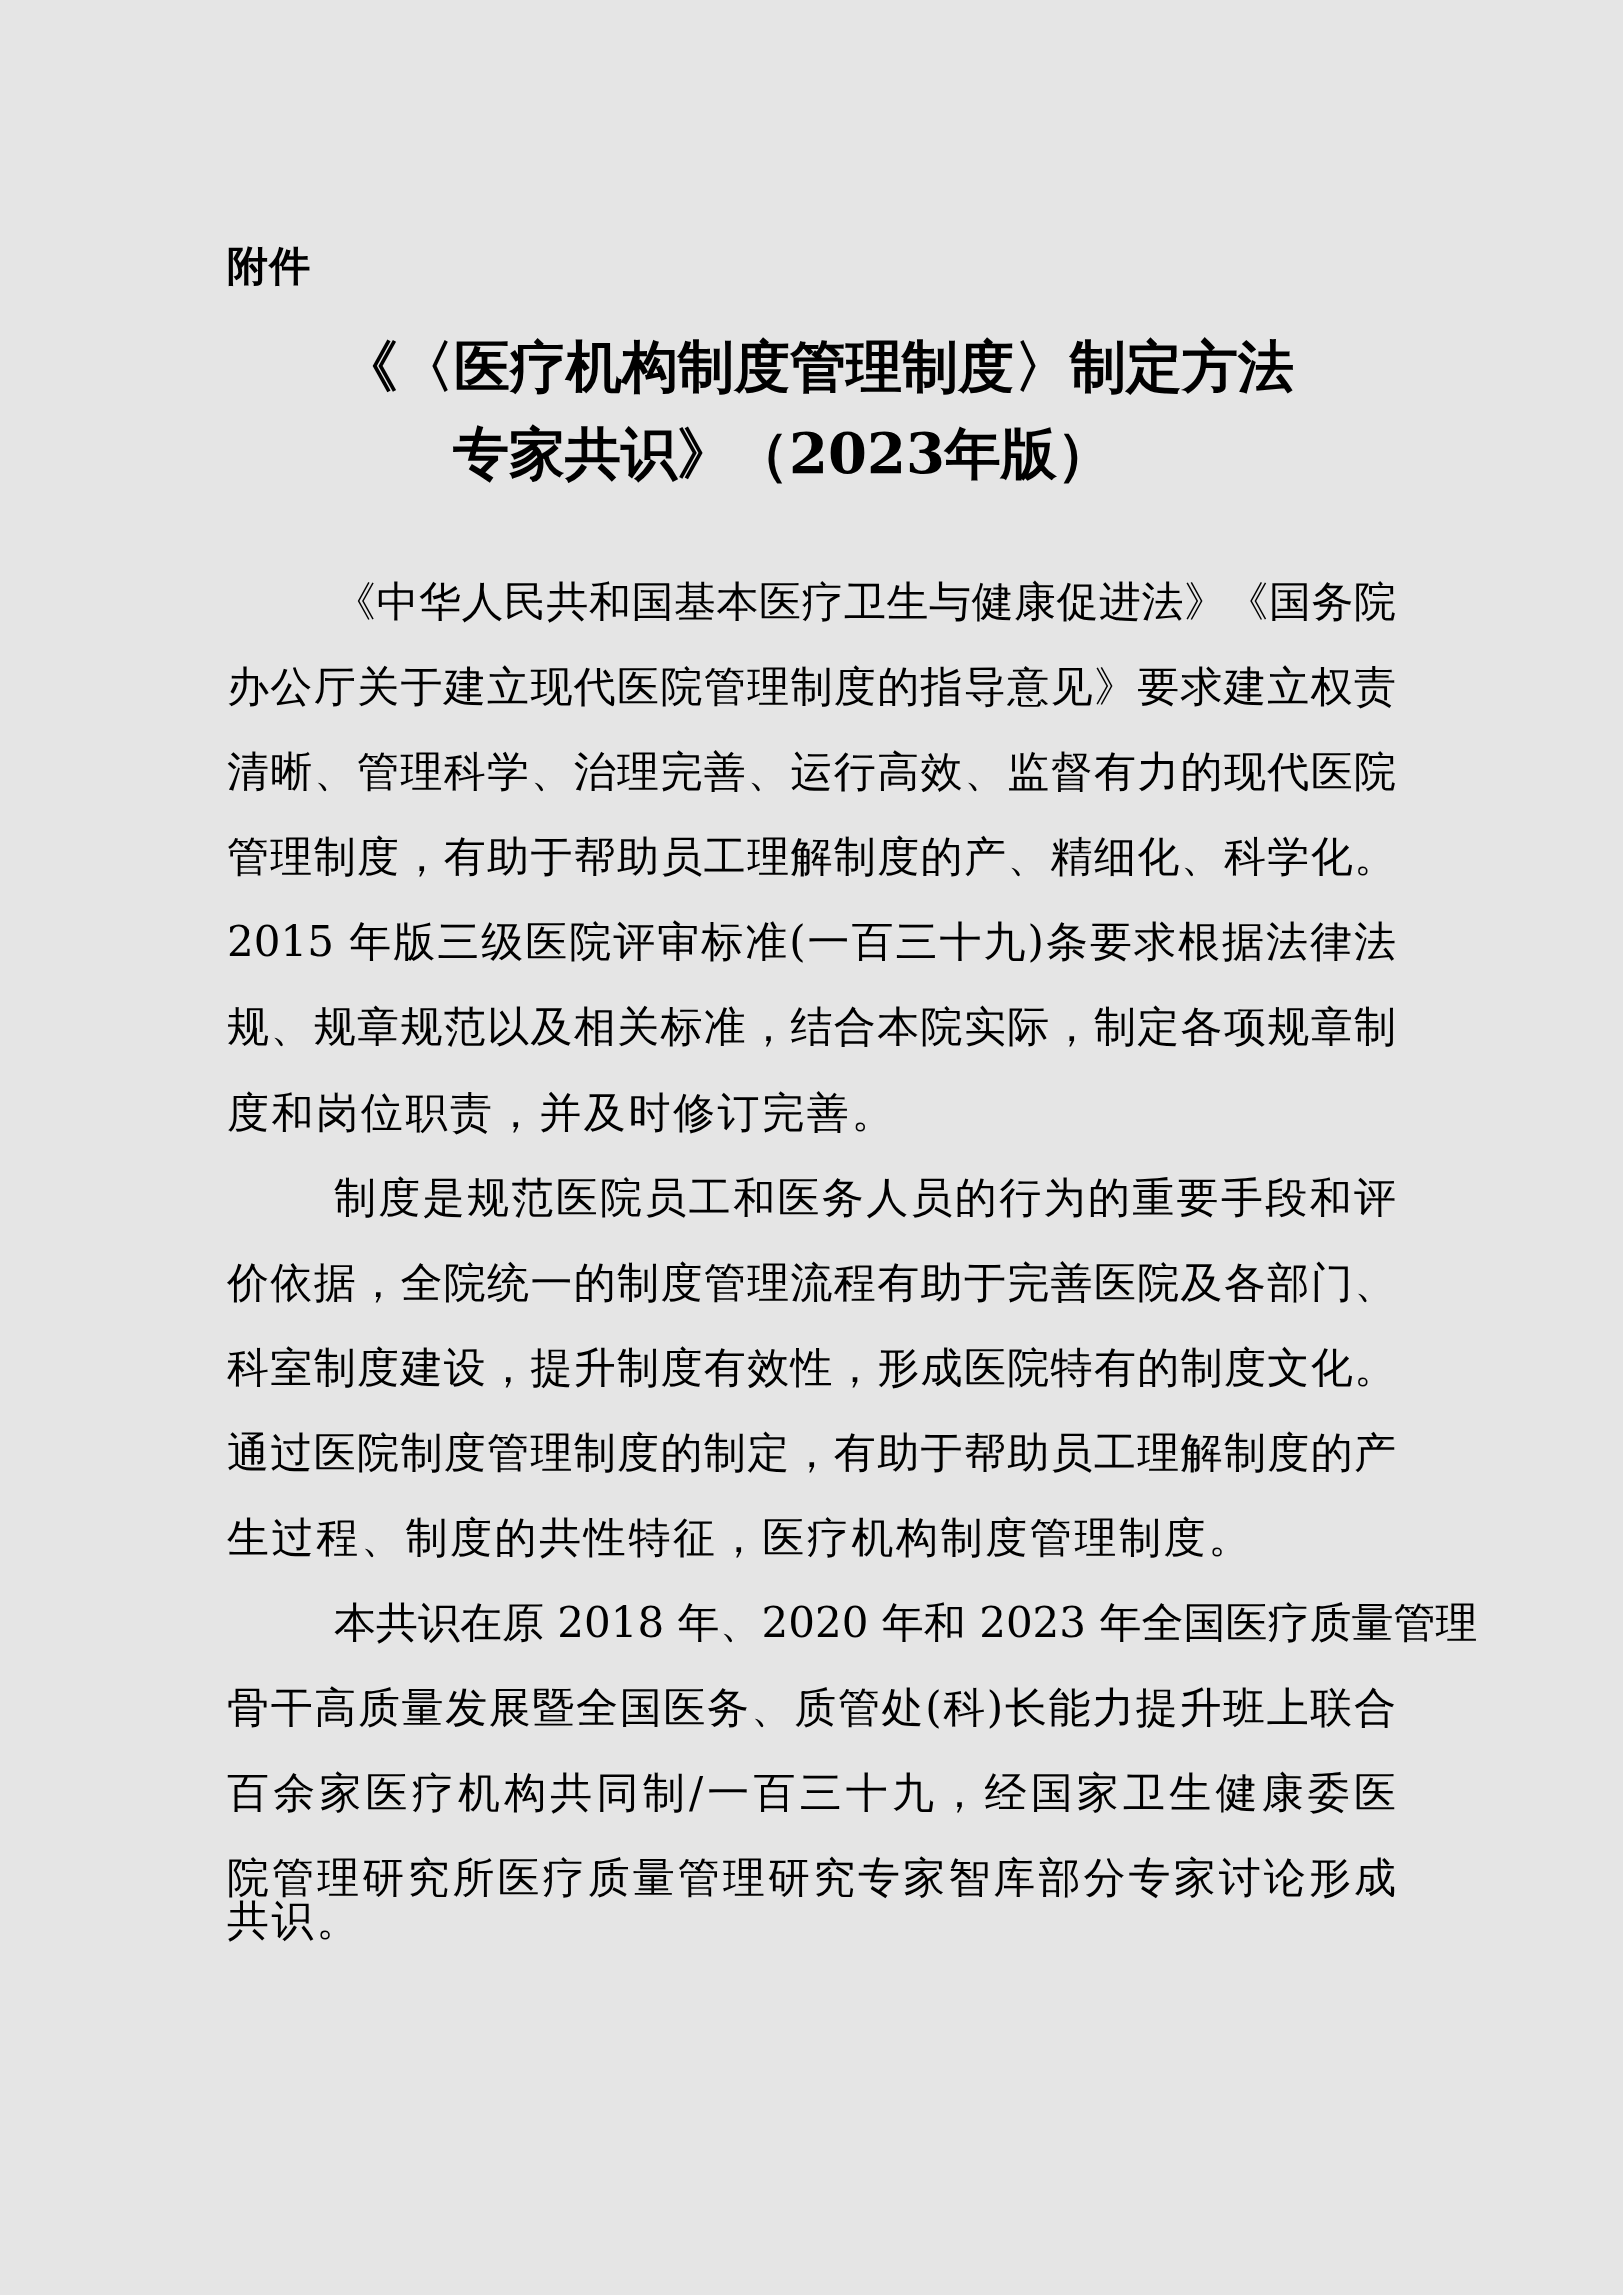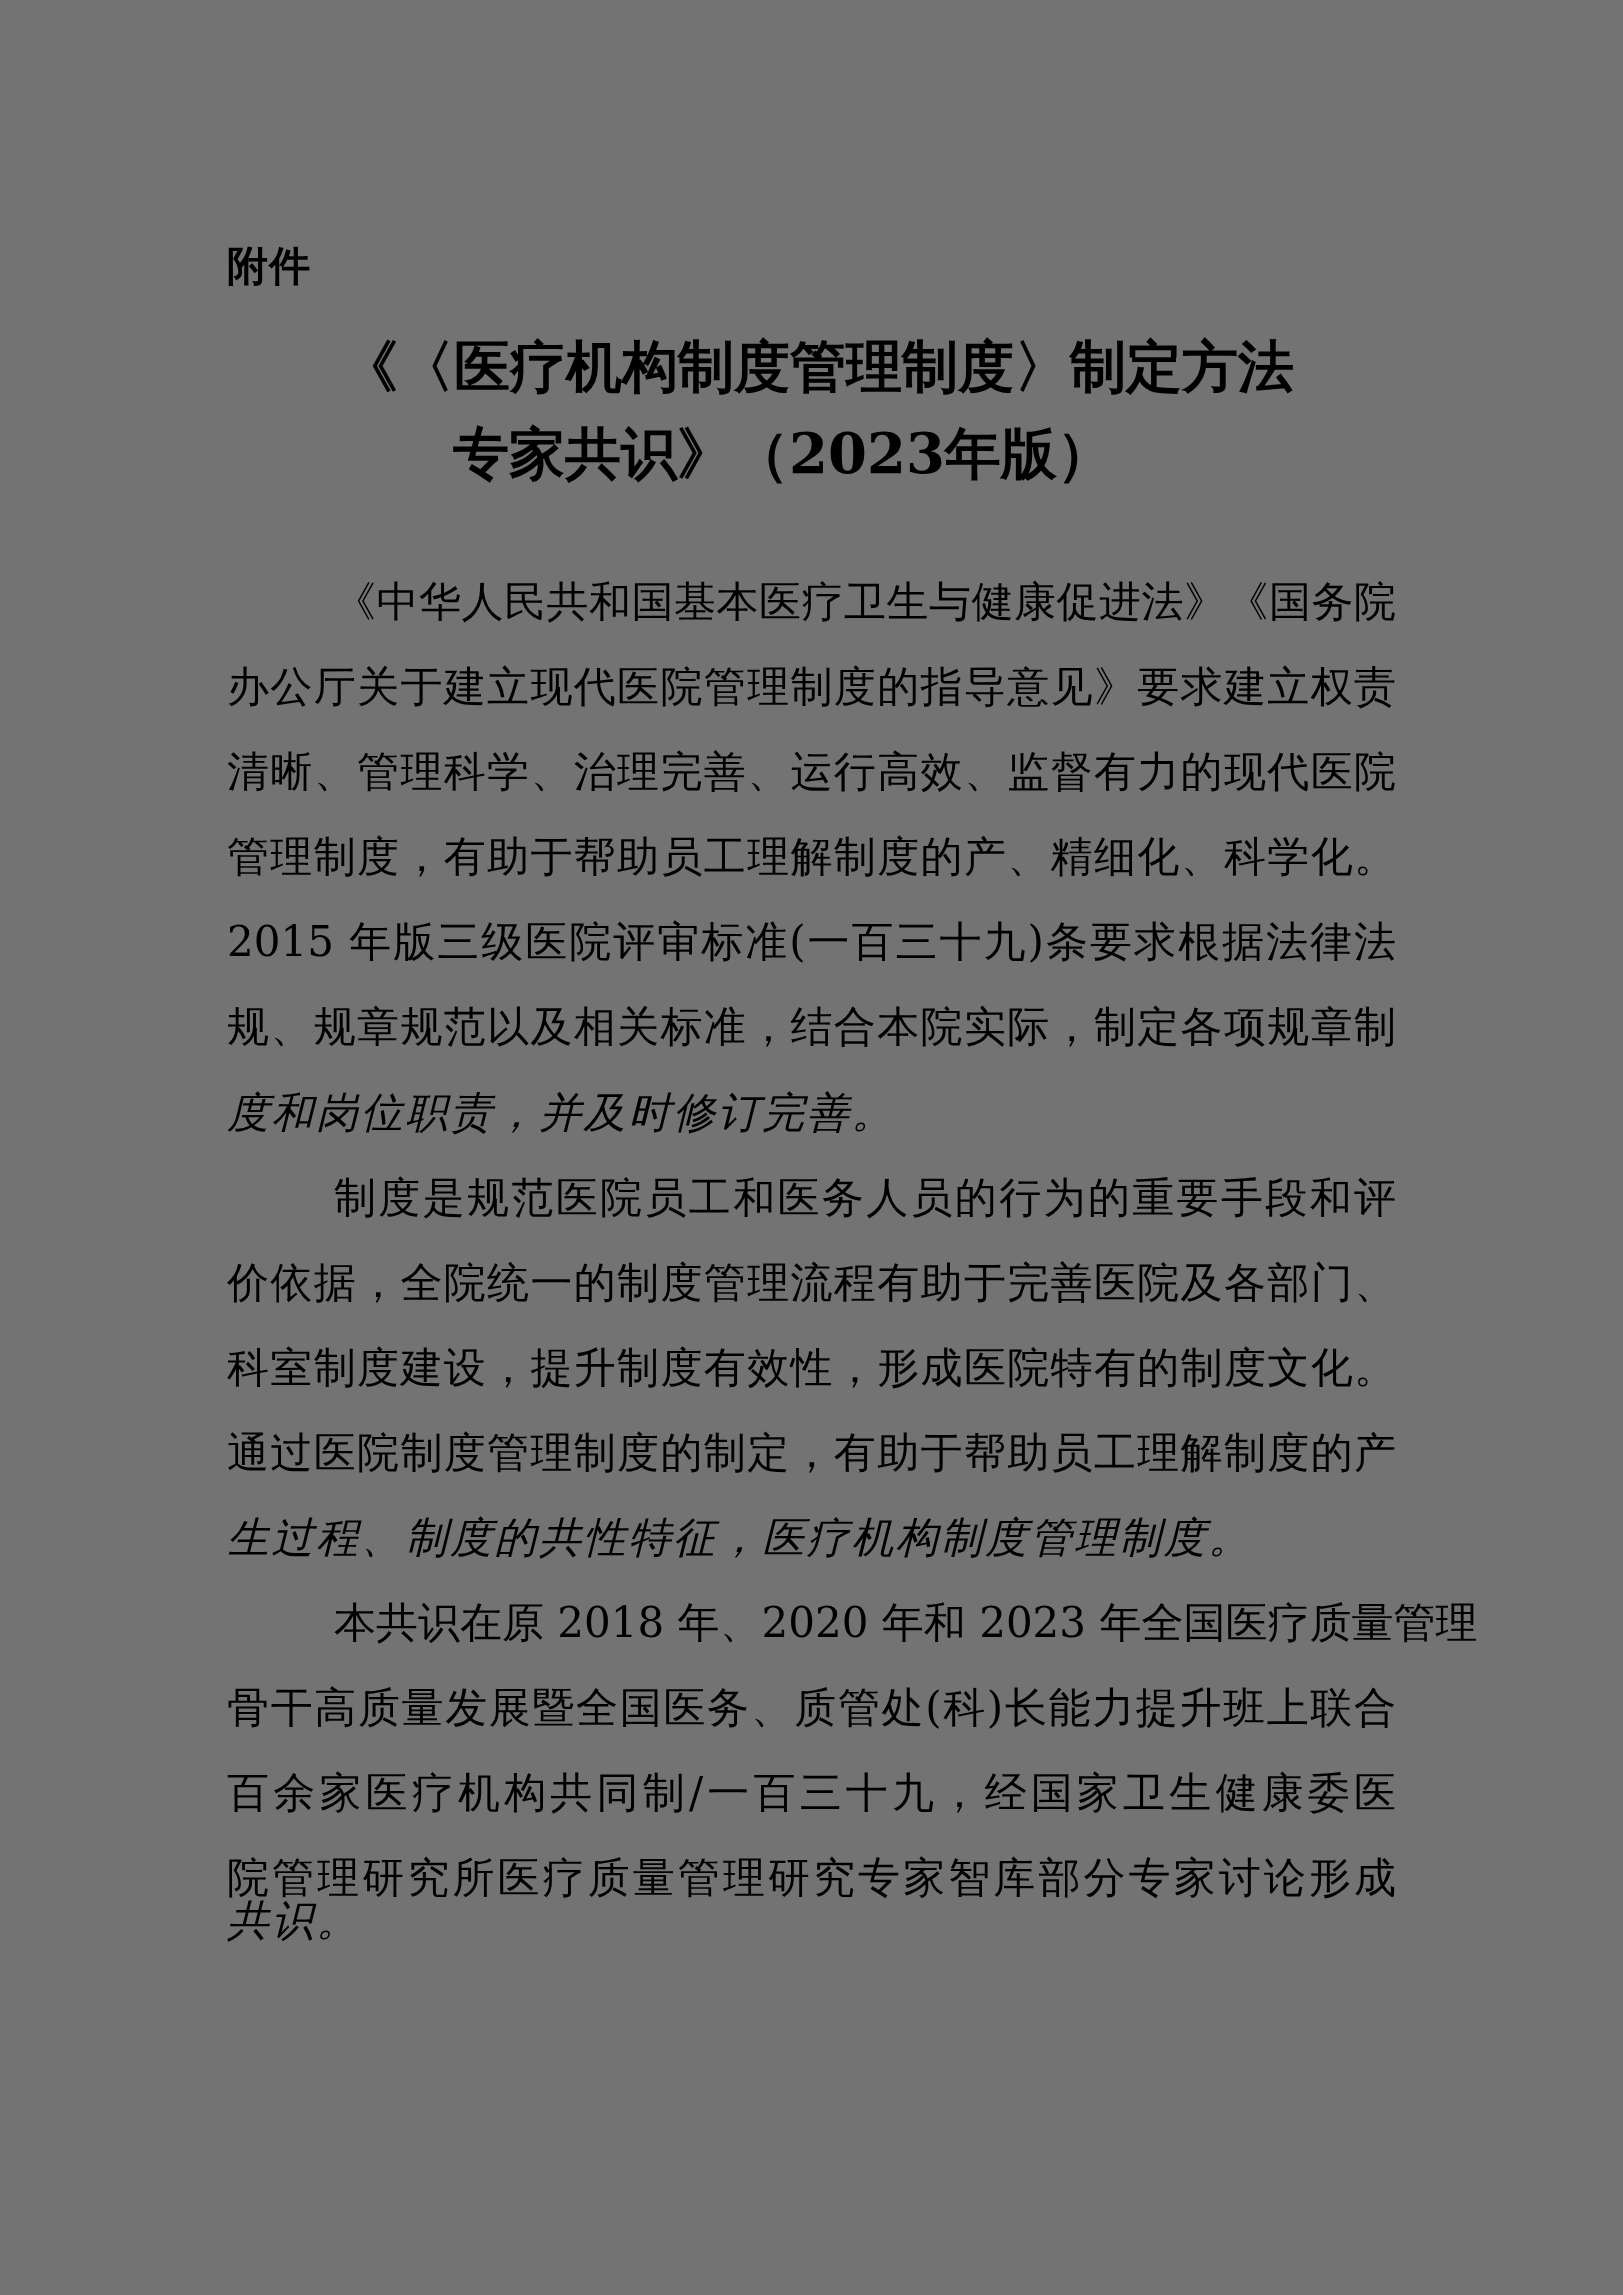--- a/index.html
+++ b/index.html
@@ -11,21 +11,21 @@
     width: 1623px;
     height: 2295px;
     position: relative;
     overflow: hidden;
     color: #000000;
   }
   .page {
     position: absolute;
     left: 0; top: 0;
     width: 1623px; height: 2295px;
-    background: #737373;
+    background: #e5e5e5;
   }
   .attachment-label {
     position: absolute;
     left: 227px;
     top: 240px;
     font-family: "DejaVu Sans", "Liberation Sans", sans-serif;
     font-weight: bold;
     font-size: 41px;
     line-height: 52px;
     letter-spacing: 1.3px;
@@ -78,21 +78,20 @@
     text-align-last: justify;
     overflow: visible;
   }
   .body-line.indent {
     left: 107px;
     width: 1062px;
   }
   .body-line.last {
     text-align-last: left;
     letter-spacing: 2.6px;
-    font-style: italic;
   }
 </style>
 </head>
 <body>
 
 <div class="page">
 
   <div class="attachment-label">附件</div>
 
   <div class="doc-title">

